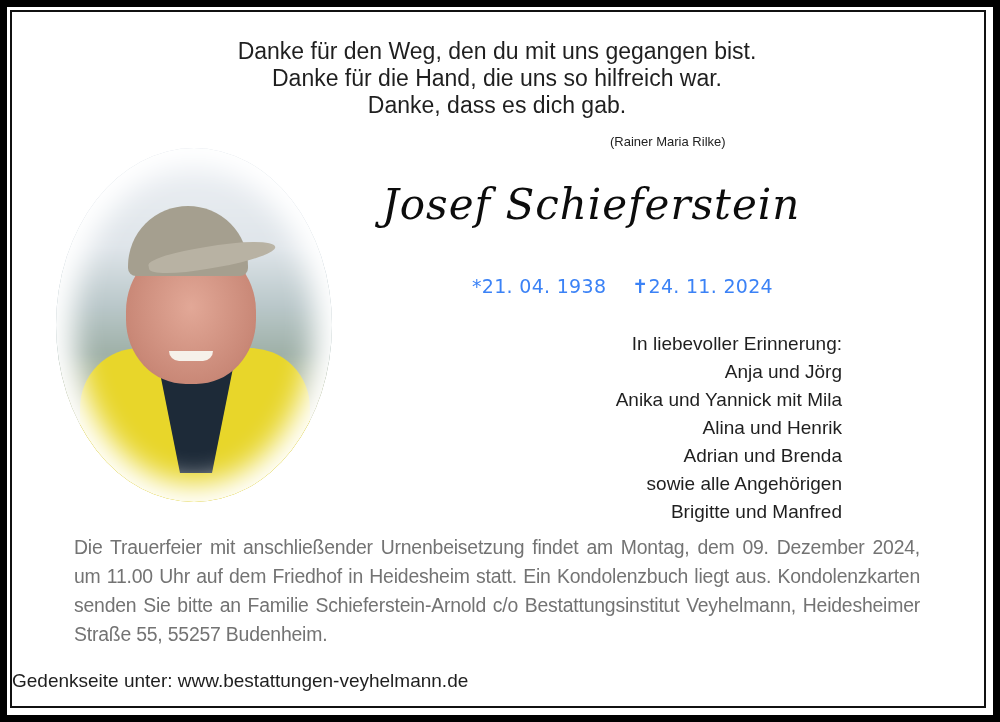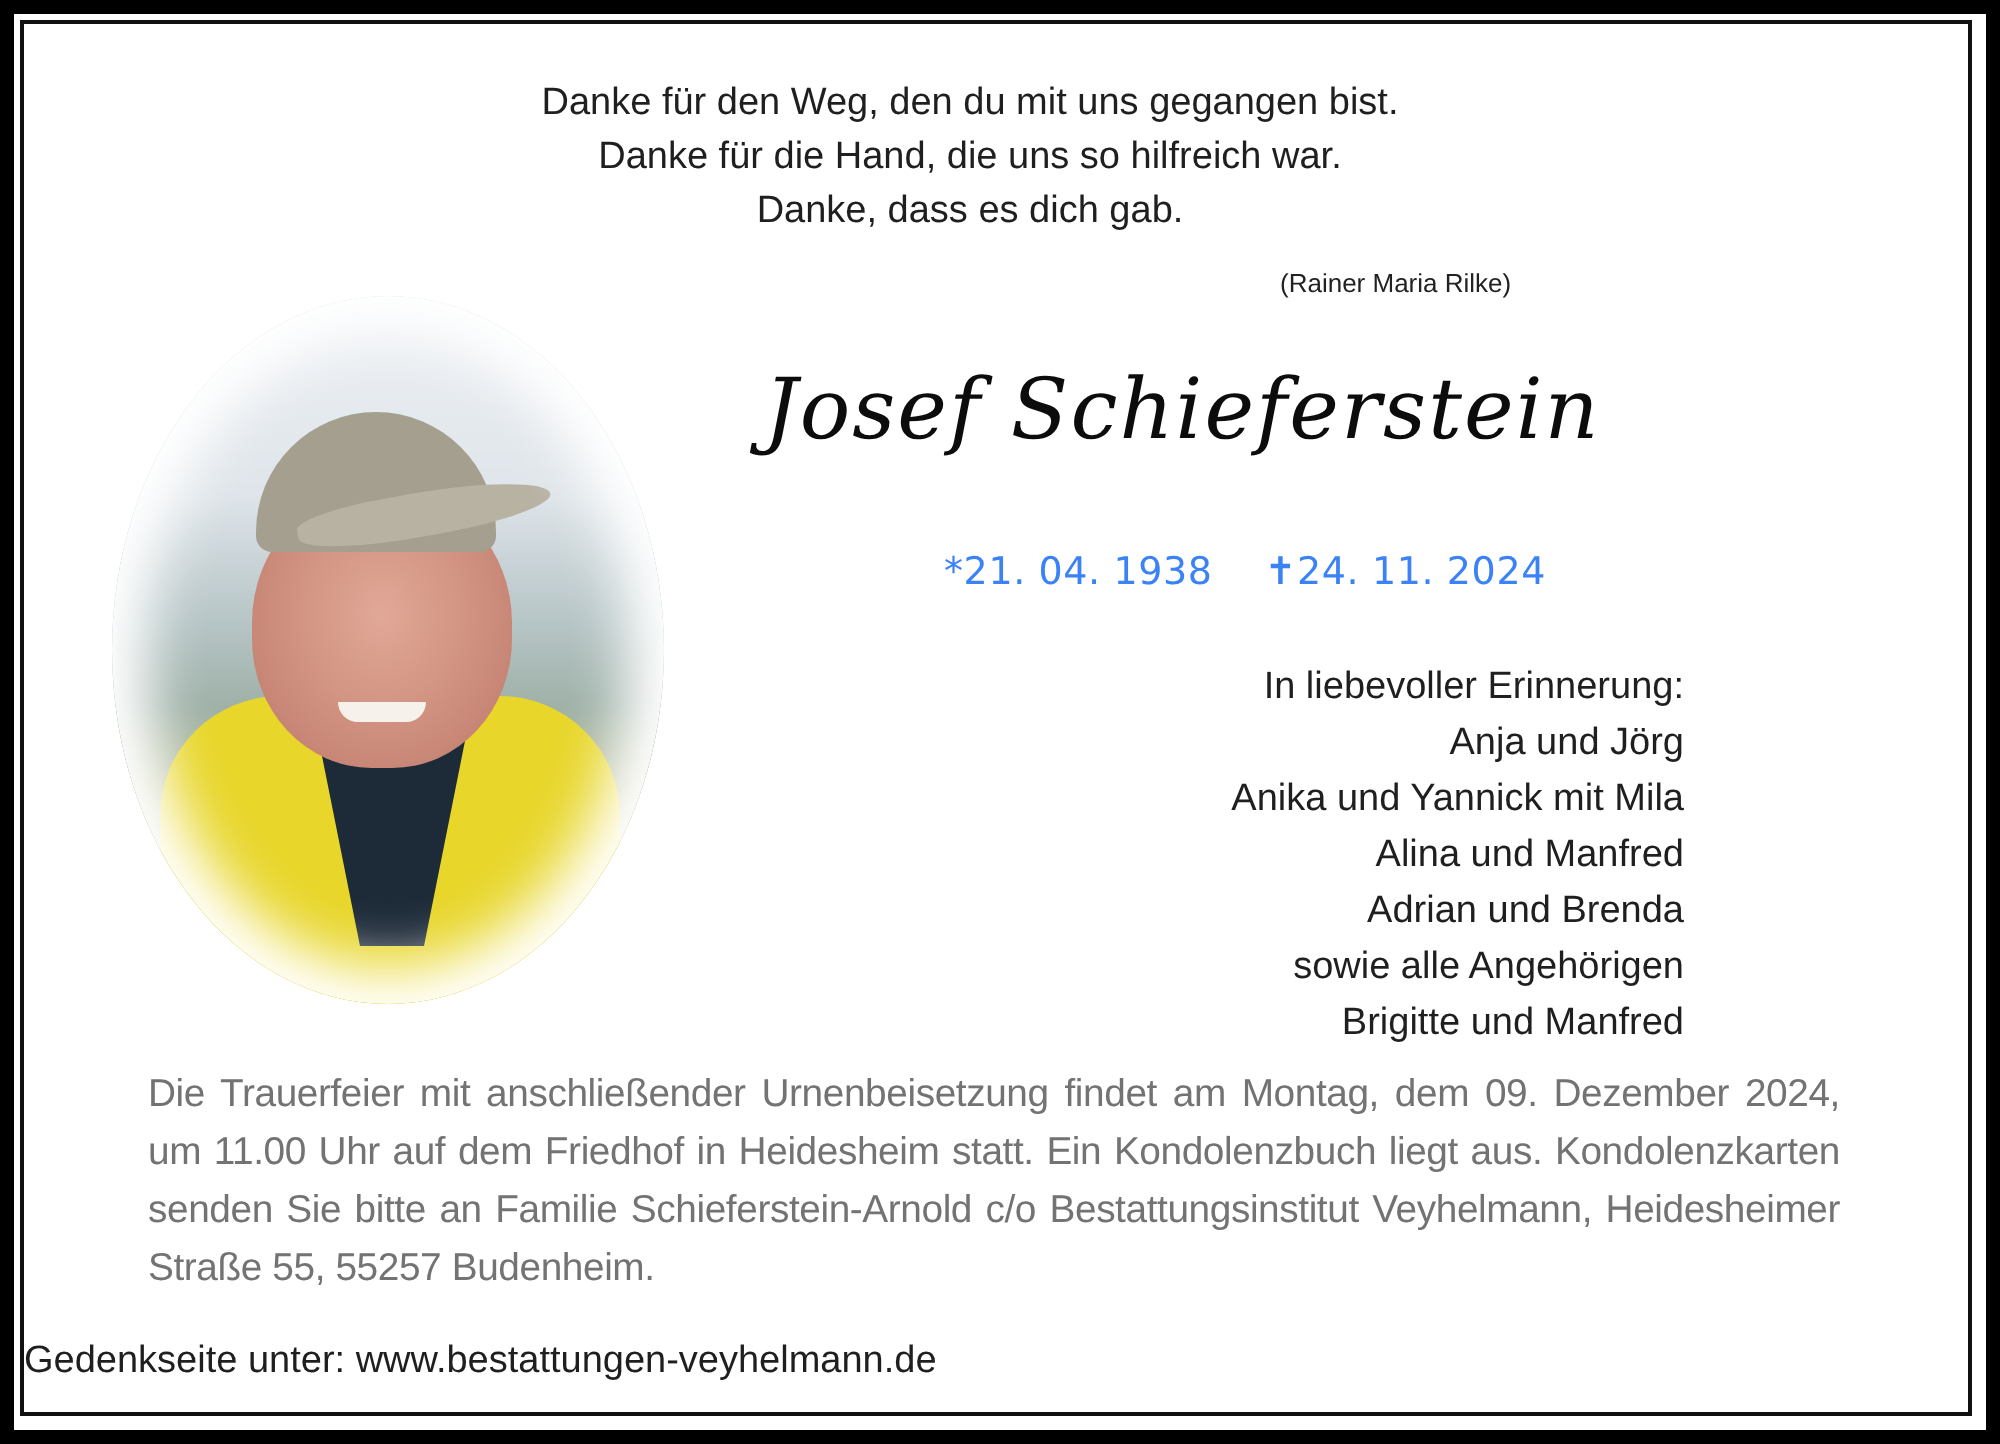--- a/index.html
+++ b/index.html
@@ -1,21 +1,21 @@
 <!DOCTYPE html>
 <html><head>
 <meta charset="utf-8">
 <style>
   html, body { margin:0; padding:0; background:#000; }
   body { width:1000px; height:722px; position:relative; overflow:hidden; font-family:"Liberation Sans", sans-serif; color:#1a1a1a; }
   .outer { position:absolute; left:7px; top:7px; width:986px; height:708px; background:#fff; }
   .inner { position:absolute; left:3px; top:3px; width:976px; height:698px; border:2px solid #111; box-sizing:border-box; background:#fff; }
-  .poem { position:absolute; left:0; width:976px; top:26px; text-align:center; font-size:19px; line-height:27px; color:#1f1f1f; }
+  .poem { position:absolute; left:0; width:976px; top:26px; text-align:center; font-size:23px; line-height:27px; color:#1f1f1f;padding-left:12px; }
   .poem div { margin-left:-30px; }
-  .author { position:absolute; left:628px; top:122px; font-size:13px; color:#222; }
+  .author { position:absolute; left:598px; top:122px; font-size:13px; color:#222; }
   .photo { position:absolute; left:44px; top:136px; width:276px; height:354px; border-radius:50%; overflow:hidden;
     background: radial-gradient(ellipse at 50% 50%, #c9d0d6 0%, #bcc7cc 40%, #e9eef2 75%, #fff 100%); }
   .photo .bg { position:absolute; inset:0; background:
       linear-gradient(180deg, #eef1f5 0%, #dfe5ea 28%, #b9c7c9 45%, #9fb1a8 58%, #b8bf96 70%, #d9d6a6 82%, #f0edd8 100%); filter:blur(2px); }
   .photo .fade { position:absolute; inset:0; border-radius:50%; box-shadow: inset 0 0 28px 18px #fff; }
   .shirt { position:absolute; left:24px; top:200px; width:230px; height:170px; background:#e8d62a; border-radius:60px 60px 10px 10px; }
   .collar { position:absolute; left:100px; top:205px; width:80px; height:120px; background:#1d2a38; clip-path:polygon(0 0,100% 0,70% 100%,30% 100%); }
   .face { position:absolute; left:70px; top:96px; width:130px; height:140px; background:radial-gradient(ellipse at 50% 45%, #e2a897 0%, #c98877 70%, #b57362 100%); border-radius:48% 48% 46% 46%; }
   .cap { position:absolute; left:72px; top:58px; width:120px; height:70px; background:#a59f8f; border-radius:60px 60px 8px 8px; }
   .brim { position:absolute; left:92px; top:98px; width:128px; height:22px; background:#b8b2a3; border-radius:40% 60% 50% 50%; transform:rotate(-10deg); }
@@ -55,21 +55,21 @@
     <div class="name">Josef Schieferstein</div>
 
     <div class="dates">
       <span>*21. 04. 1938</span><span class="sep"></span><span>✝</span><span>24. 11. 2024</span>
     </div>
 
     <div class="family">
       <div>In liebevoller Erinnerung:</div>
       <div>Anja und Jörg</div>
       <div>Anika und Yannick mit Mila</div>
-      <div>Alina und Manfred</div>
+      <div>Alina und Henrik</div>
       <div>Adrian und Brenda</div>
       <div>sowie alle Angehörigen</div>
       <div>Brigitte und Manfred</div>
     </div>
 
     <div class="notice">Die Trauerfeier mit anschließender Urnenbeisetzung findet am Montag, dem 09. Dezember 2024, um 11.00 Uhr auf dem Friedhof in Heidesheim statt. Ein Kondolenzbuch liegt aus. Kondolenzkarten senden Sie bitte an Familie Schieferstein-Arnold c/o Bestattungsinstitut Veyhelmann, Heidesheimer Straße 55, 55257 Budenheim.</div>
 
     <div class="web">
       <span>Gedenkseite unter:</span>
       <span class="link">www.bestattungen-veyhelmann.de</span>

